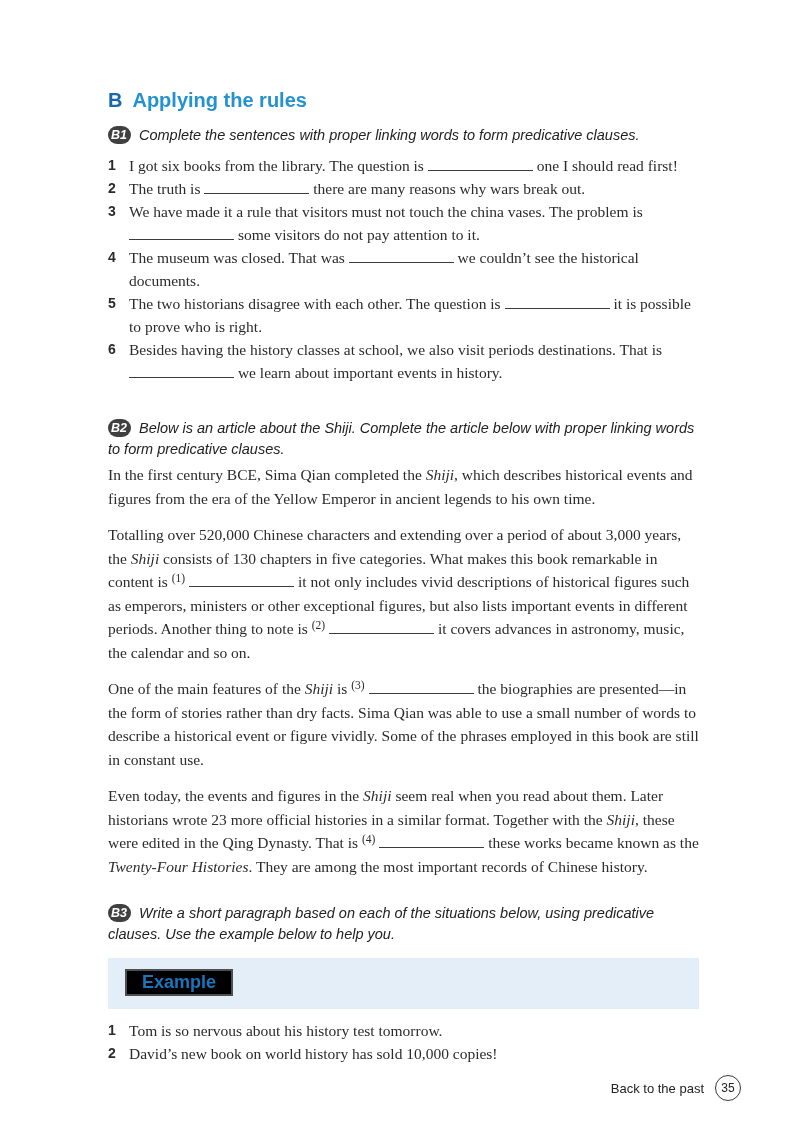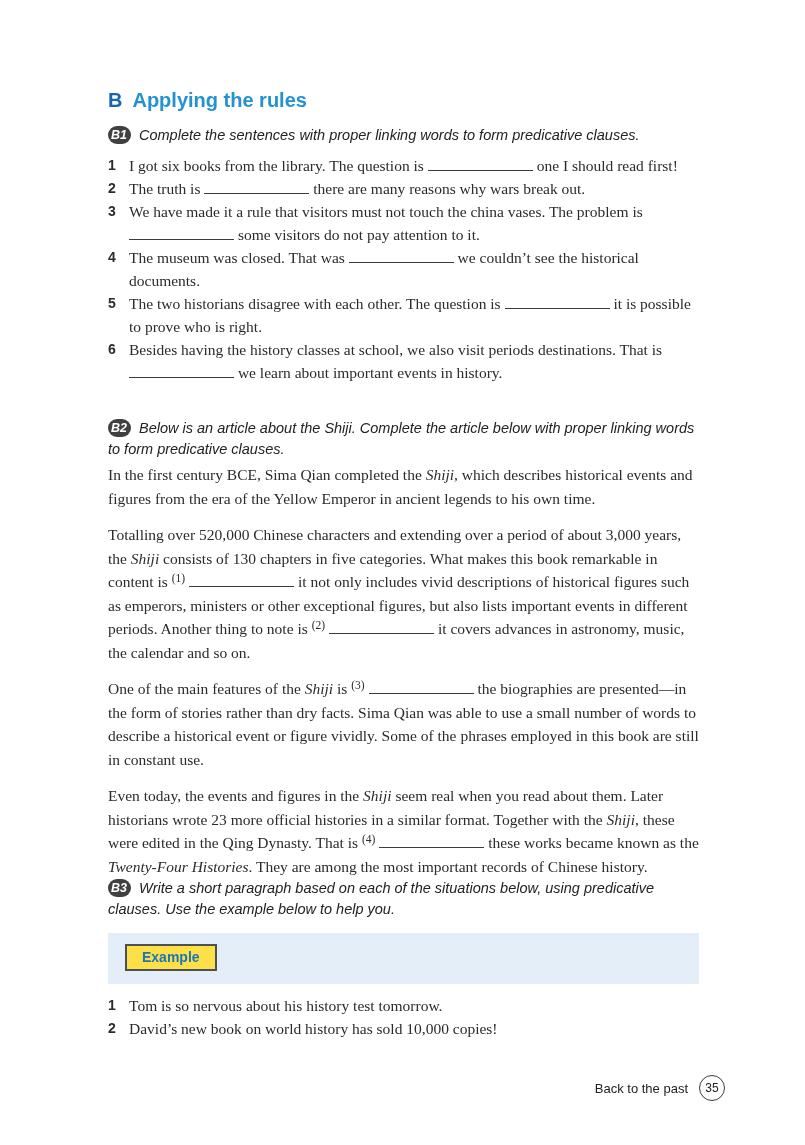--- a/index.html
+++ b/index.html
@@ -31,21 +31,21 @@
   
   .exercise-head {
     font-family:"Liberation Sans", sans-serif;
     font-style:italic;
     font-size:14.5px;
     line-height:21px;
     color:#222222;
   }
   .exercise-head.b1 { margin-top:13px; }
   .exercise-head.b2 { margin-top:34px; }
-  .exercise-head.b3 { }
+  .exercise-head.b3 { margin-top:25px; }
   .badge {
     display:inline-block;
     background:#404040;
     color:#ffffff;
     font-family:"Liberation Sans", sans-serif;
     font-style:italic;
     font-weight:bold;
     font-size:12.5px;
     line-height:16px;
     padding:1px 4px 1px 3px;
@@ -90,42 +90,42 @@
   .example {
     margin-top:13px;
     background:#e4eef8;
     display:flex;
     align-items:flex-start;
     gap:15px;
     padding:11px 14px 13px 17px;
   }
   .example-label {
     flex:0 0 auto;
-    background:#fde047;
+    background:#000000;
     border:2px solid #4d4f52;
     color:#1b75bc;
     font-family:"Liberation Sans", sans-serif;
     font-weight:bold;
-    font-size:14px;
+    font-size:18px;
     line-height:18px;
     padding:2px 15px 3px;
   }
   .example-text {
     flex:1;
     font-family:"Liberation Sans", sans-serif;
     font-size:14px;
     line-height:20px;
     color:#1f1f1f;
     padding-top:1px;
   }
 
   
   .footer {
     position:absolute;
-    right:80px; bottom:44px;
+    right:64px; bottom:44px;
     display:flex;
     align-items:center;
     gap:11px;
     font-family:"Liberation Sans", sans-serif;
     font-size:13px;
     color:#222222;
   }
   .page-circle {
     width:26px; height:26px;
     border:1.3px solid #3a3a3a;

